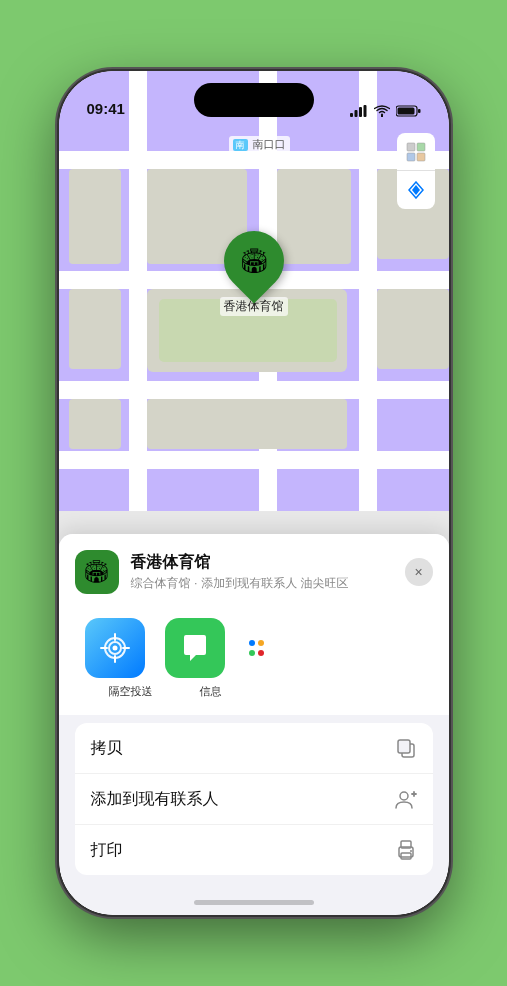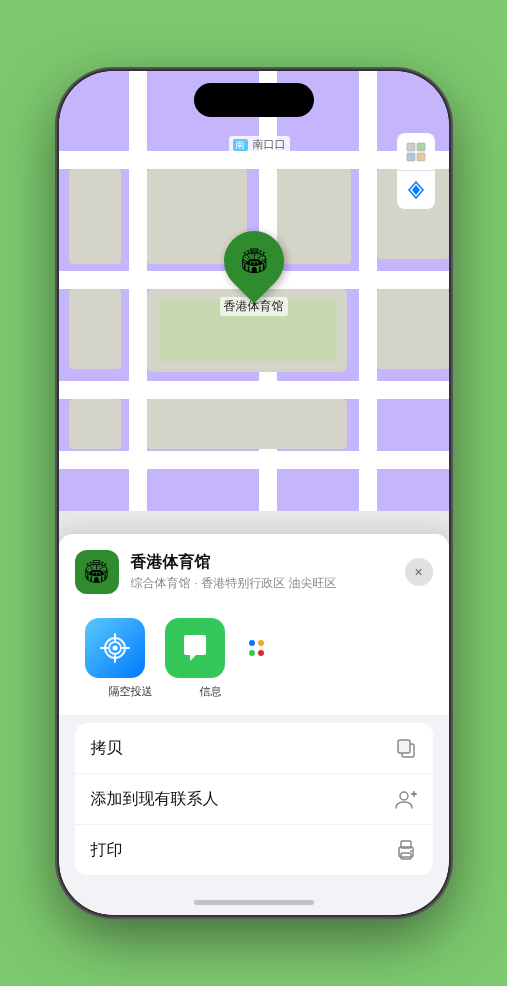--- a/index.html
+++ b/index.html
@@ -343,20 +343,45 @@
     }
   </style>
 </head>
 <body>
 
 <div class="phone-frame">
   <div class="phone-screen">
 
     <div class="dynamic-island"></div>
 
+    <div class="status-bar">
+      <span class="status-time">09:41</span>
+      <div class="status-icons">
+
+        <svg width="18" height="12" viewBox="0 0 18 12">
+          <rect x="0" y="8" width="3" height="4" rx="1" fill="#111"></rect>
+          <rect x="4.5" y="5" width="3" height="7" rx="1" fill="#111"></rect>
+          <rect x="9" y="2" width="3" height="10" rx="1" fill="#111"></rect>
+          <rect x="13.5" y="0" width="3" height="12" rx="1" fill="#111"></rect>
+        </svg>
+
+        <svg width="16" height="12" viewBox="0 0 16 12">
+          <path d="M8 9.5 L8 11.5" stroke="#111" stroke-width="2" stroke-linecap="round"></path>
+          <path d="M5.5 7.5 Q8 5.5 10.5 7.5" stroke="#111" stroke-width="1.5" fill="none" stroke-linecap="round"></path>
+          <path d="M3 5.5 Q8 1.5 13 5.5" stroke="#111" stroke-width="1.5" fill="none" stroke-linecap="round"></path>
+          <path d="M0.5 3.5 Q8 -1.5 15.5 3.5" stroke="#111" stroke-width="1.5" fill="none" stroke-linecap="round"></path>
+        </svg>
+
+        <svg width="25" height="12" viewBox="0 0 25 12">
+          <rect x="0" y="1" width="21" height="10" rx="2.5" stroke="#111" stroke-width="1.2" fill="none"></rect>
+          <rect x="22" y="4" width="2.5" height="4" rx="1" fill="#111"></rect>
+          <rect x="1.5" y="2.5" width="17" height="7" rx="1.5" fill="#111"></rect>
+        </svg>
+      </div>
+    </div>
 
     <div class="map-area">
 
       <div class="map-road-h" style="top:80px;"></div>
       <div class="map-road-h" style="top:200px;"></div>
       <div class="map-road-h" style="top:310px;"></div>
       <div class="map-road-h" style="top:380px;"></div>
       <div class="map-road-v" style="left:70px;"></div>
       <div class="map-road-v" style="left:200px;"></div>
       <div class="map-road-v" style="left:300px;"></div>
@@ -401,21 +426,21 @@
       </div>
       <span class="map-pin-label">香港体育馆</span>
     </div>
 
     <div class="bottom-sheet">
 
       <div class="sheet-header">
         <div class="sheet-venue-icon">🏟</div>
         <div class="sheet-venue-info">
           <div class="sheet-venue-name">香港体育馆</div>
-          <div class="sheet-venue-sub">综合体育馆 · 香港特别行政区 油尖旺区</div>
+          <div class="sheet-venue-sub">综合体育馆 · 添加到现有联系人 油尖旺区</div>
         </div>
         <div class="sheet-close">×</div>
       </div>
 
       <div style="background:#fff; padding: 12px 16px 16px; display:flex; gap:0; overflow:hidden;">
 
         <div class="app-icon-item">
           <div class="app-icon-box icon-airdrop">
             <svg width="32" height="32" viewBox="0 0 32 32">
               <circle cx="16" cy="16" r="10" fill="none" stroke="rgba(255,255,255,0.9)" stroke-width="2"></circle>

